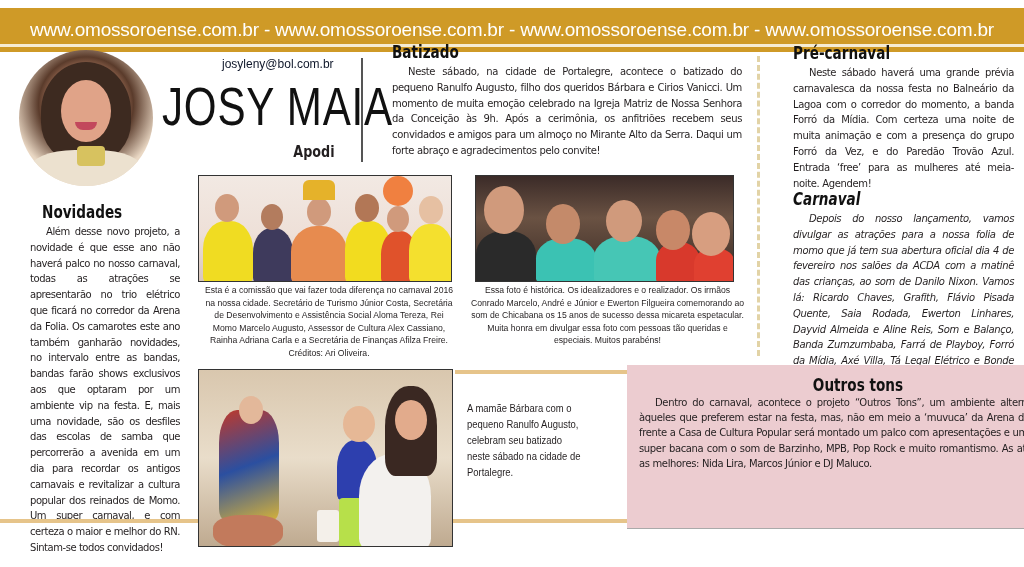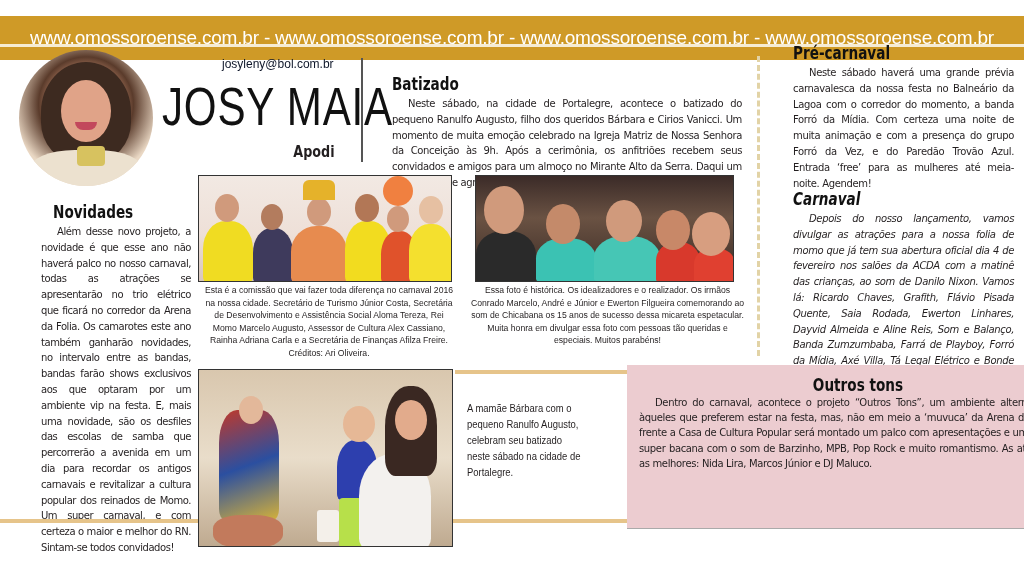--- a/index.html
+++ b/index.html
@@ -1,20 +1,20 @@
 <!DOCTYPE html>
 <html><head>
   <meta charset="utf-8">
   <style>
     * { box-sizing: border-box; margin: 0; padding: 0; }
     html, body { width: 1024px; height: 567px; overflow: hidden; background: #ffffff; }
     body { position: relative; font-family: "DejaVu Sans", sans-serif; color: #231f20; }
 
     .banner {
-      position: absolute; left: 0; top: 16px; width: 1024px; height: 44px;
+      position: absolute; left: 0; top: 8px; width: 1024px; height: 44px;
       background: #cf9a27; color: #ffffff;
       font-family: "Liberation Sans", sans-serif; font-size: 19px;
       display: flex; align-items: center; justify-content: center;
       letter-spacing: -0.2px; white-space: nowrap;
     }
     .banner-rule { position: absolute; left: 0; top: 44px; width: 1024px; height: 3px; background: #f6ecd3; }
 
     .avatar {
       position: absolute; left: 19px; top: 50px; width: 134px; height: 136px; border-radius: 50%;
       background: radial-gradient(circle at 50% 40%, #e8b59c 0%, #c98f72 28%, #5a3b2b 45%, #e9d7c3 70%, #f3e6d6 100%);
@@ -30,31 +30,31 @@
     .author-name {
       position: absolute; left: 162px; top: 76px; font-family: "Liberation Sans Narrow", "Liberation Sans", sans-serif;
       font-size: 54px; line-height: 60px; letter-spacing: 1px; color: #111; transform: scaleX(0.78); transform-origin: left top; white-space: nowrap;
     }
     .author-city { position: absolute; right: 689px; top: 143px; font-family: "DejaVu Sans", sans-serif; font-weight: bold; font-size: 15px; transform: scaleX(0.85); transform-origin: right top; }
     .vline { position: absolute; left: 361px; top: 58px; width: 2px; height: 104px; background: #555; }
 
     .headline { font-family: "DejaVu Sans", sans-serif; font-weight: bold; color: #111; transform: scaleX(0.8); transform-origin: left top; white-space: nowrap; }
     .body-text { font-family: "DejaVu Sans", sans-serif; font-size: 10px; line-height: 15.8px; color: #231f20; text-align: justify; text-indent: 16px; letter-spacing: -0.35px; }
 
-    .batizado { position: absolute; left: 392px; top: 74px; width: 350px; }
+    .batizado { position: absolute; left: 392px; top: 42px; width: 350px; }
     .batizado .headline { font-size: 17px; margin-bottom: 2px; }
 
     .dashed-sep { position: absolute; left: 757px; top: 56px; width: 3px; height: 300px; border-left: 3px dashed #e2d3a6; }
 
     .precarnaval { position: absolute; left: 793px; top: 43px; width: 221px; }
     .precarnaval .headline { font-size: 17px; margin-bottom: 2px; }
     .carnaval { position: absolute; left: 793px; top: 189px; width: 221px; font-style: italic; }
     .carnaval .headline { font-size: 17px; margin-bottom: 2px; }
 
-    .novidades { position: absolute; left: 41px; top: 202px; width: 150px; }
+    .novidades { position: absolute; left: 30px; top: 202px; width: 150px; }
     .novidades .headline { font-size: 17px; left: 12px; position: relative; margin-bottom: 2px; }
     .novidades .body-text { letter-spacing: -0.45px; }
 
     .photo { position: absolute; border: 1.5px solid #333; overflow: hidden; }
     .photo1 { left: 198px; top: 175px; width: 254px; height: 107px; background: linear-gradient(180deg, #f2e9e3 0%, #eee0d8 55%, #d8c6bb 100%); }
     .photo2 { left: 475px; top: 175px; width: 259px; height: 107px; background: linear-gradient(180deg, #3b2b28 0%, #6a5243 40%, #3a2a24 100%); }
     .photo3 { left: 198px; top: 369px; width: 255px; height: 178px; background: linear-gradient(180deg, #d9c7ae 0%, #e9ddca 50%, #bfaa90 100%); }
 
     .person { position: absolute; border-radius: 45% 45% 10% 10%; }
     .head { position: absolute; border-radius: 50%; background: #d09a7c; }

